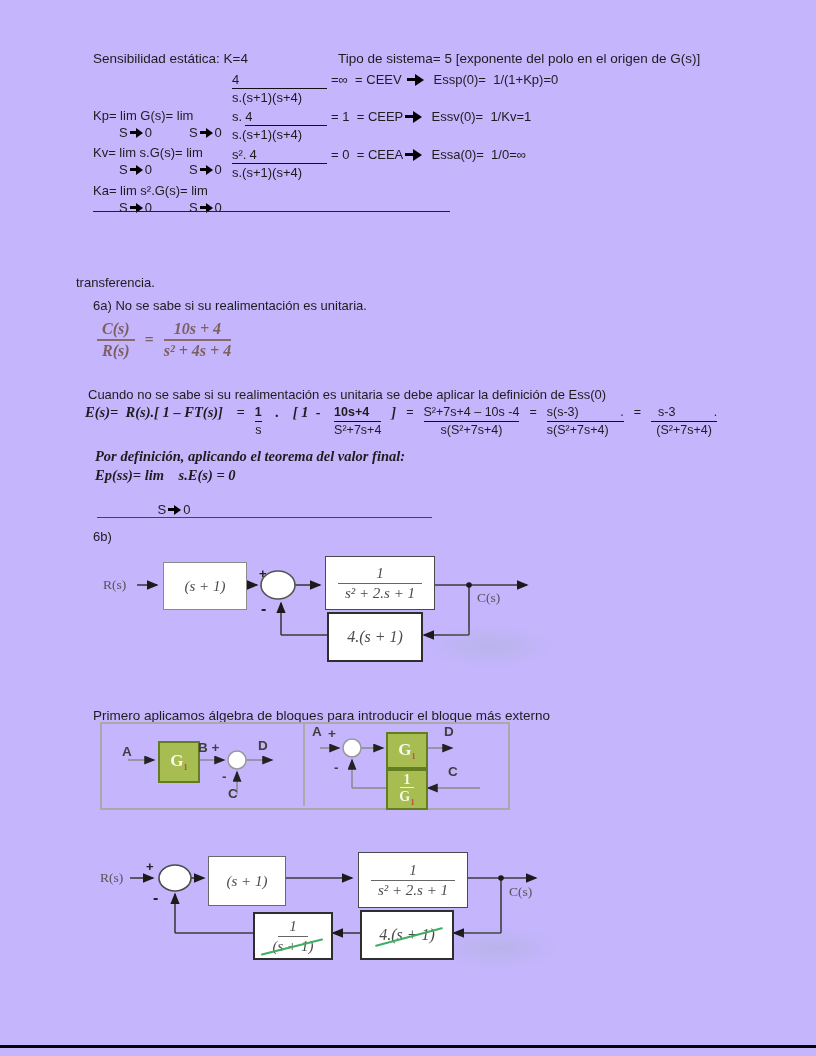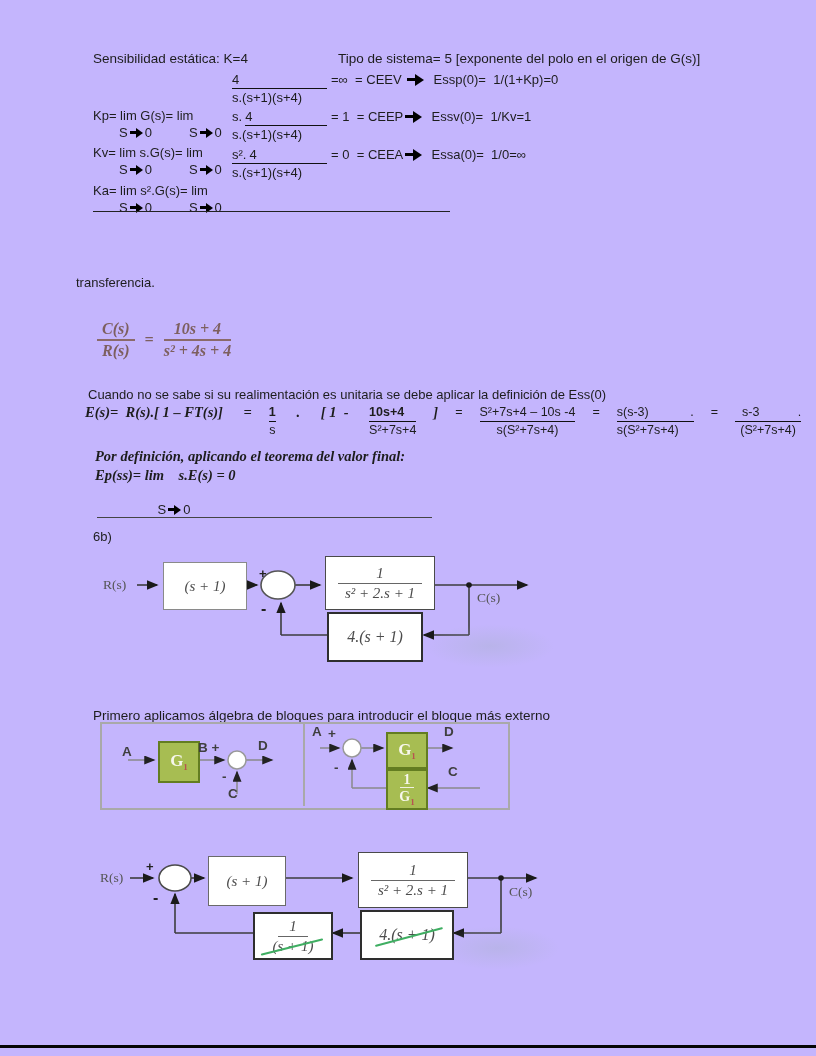--- a/index.html
+++ b/index.html
@@ -34,21 +34,21 @@
   .hr2{position:absolute;border-top:1.3px solid #444;}
 
   
   .tf{position:absolute;display:flex;align-items:center;gap:10px;color:#7d5f5f;
       font-family:"Liberation Serif",serif;font-style:italic;font-weight:bold;font-size:16px;}
   .tf .frac{display:flex;flex-direction:column;text-align:center;}
   .tf .num{border-bottom:2px solid #8a6a6a;padding:0 5px 1px;}
   .tf .den{padding-top:1px;}
 
   
-  .eqrow{position:absolute;display:flex;align-items:flex-start;gap:17px;white-space:pre;
+  .eqrow{position:absolute;display:flex;align-items:flex-start;gap:10px;white-space:pre;
          font-size:12.5px;line-height:19px;}
   .eqrow .lead{font-family:"Liberation Serif",serif;font-weight:bold;font-style:italic;
                font-size:14.5px;line-height:19px;}
   .efrac{display:flex;flex-direction:column;}
   .efrac .num{border-bottom:1.4px solid #111;line-height:18px;white-space:pre;}
   .efrac .den{line-height:16px;white-space:pre;}
   .efrac.center{text-align:center;}
   .bold{font-weight:bold;}
 
   .fvline{position:absolute;font-family:"Liberation Serif",serif;font-weight:bold;font-style:italic;
@@ -138,20 +138,21 @@
       <span>s.(s+1)(s+4)</span>
     </div>
     <div class="krest">
       <span>= 0  </span><span>= CEEA</span><span class="arr big"></span><span>  Essa(0)=  1/0=∞</span>
     </div>
   </div>
 
   <div class="hr1" style="left:93px;top:211px;width:357px;"></div>
 
   <div class="txt p13" style="left:76px;top:273px;">transferencia.</div>
+  <div class="txt p13" style="left:93px;top:296px;">6a) No se sabe si su realimentación es unitaria.</div>
 
   <div class="tf" style="left:97px;top:320px;">
     <span class="frac">
       <span class="num">C(s)</span>
       <span class="den">R(s)</span>
     </span>
     <span>=</span>
     <span class="frac">
       <span class="num">10s + 4</span>
       <span class="den">s² + 4s + 4</span>

